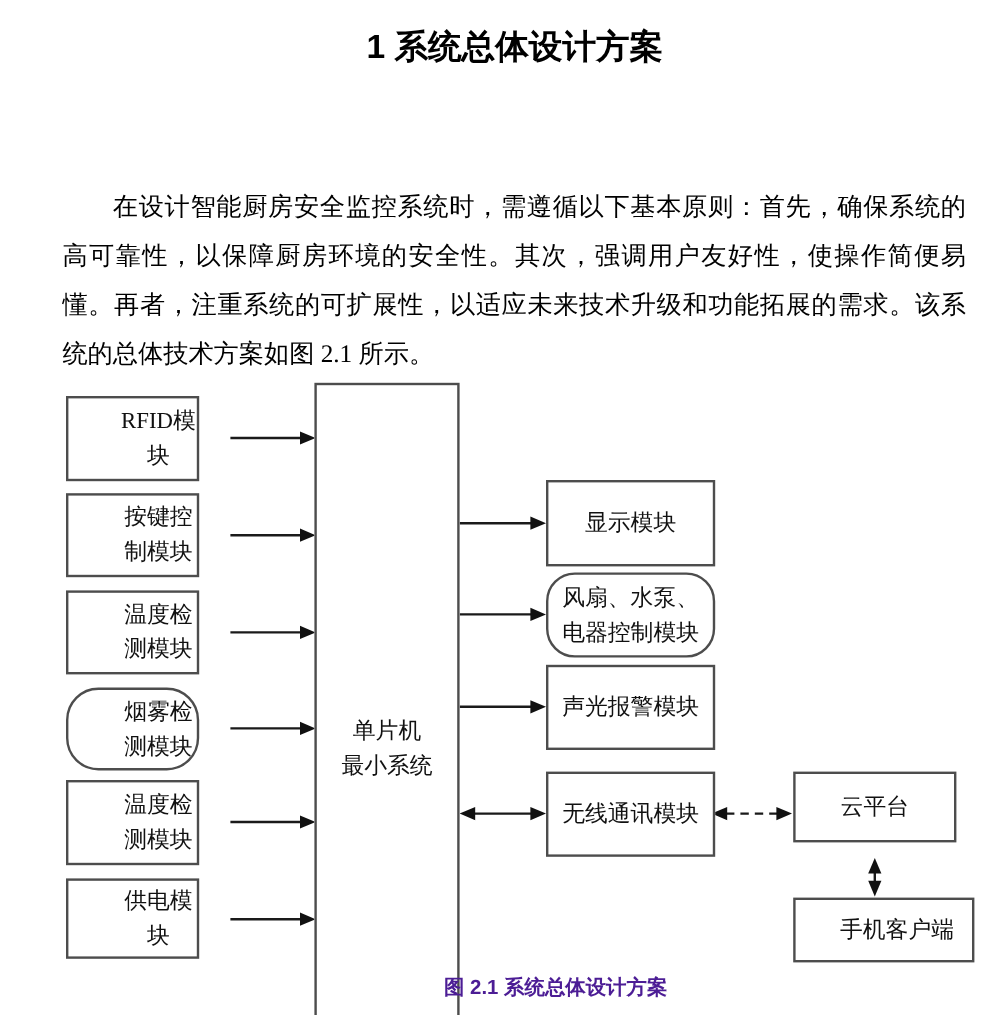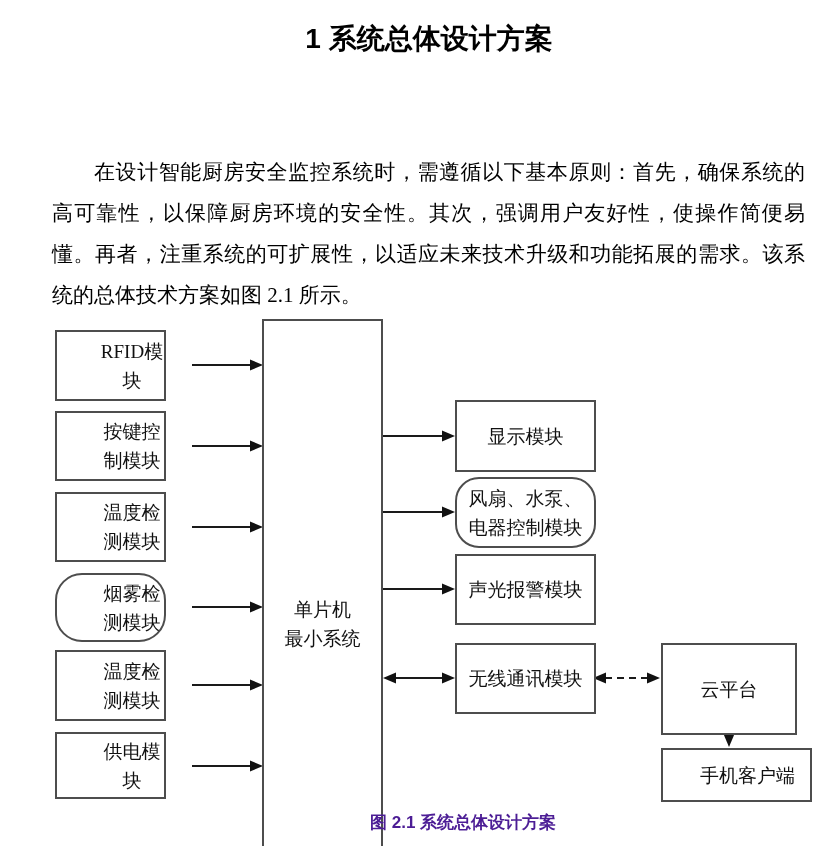--- a/index.html
+++ b/index.html
@@ -67,21 +67,21 @@
   .in-5 { top: 732px; height: 67px; }
   
   .mcu-box { left: 262px; top: 319px; width: 121px; height: 610px; }
   
   .out-box { left: 455px; width: 141px; align-items: center; }
   .out-0 { top: 400px; height: 72px; }
   .out-1 { top: 477px; height: 71px; border-radius: 24px; }
   .out-2 { top: 554px; height: 71px; }
   .out-3 { top: 643px; height: 71px; }
   
-  .cloud-box { left: 661px; top: 643px; width: 136px; height: 92px; }
+  .cloud-box { left: 661px; top: 643px; width: 136px; height: 59px; }
   .phone-box { left: 661px; top: 748px; width: 151px; height: 54px; padding-left: 22px; }
   .figure-caption {
     position: absolute;
     top: 811px; left: 370px;
     font-family: "Liberation Sans", sans-serif;
     font-weight: bold;
     font-size: 17px;
     color: #4c1d95;
   }
   .arrow-layer {

